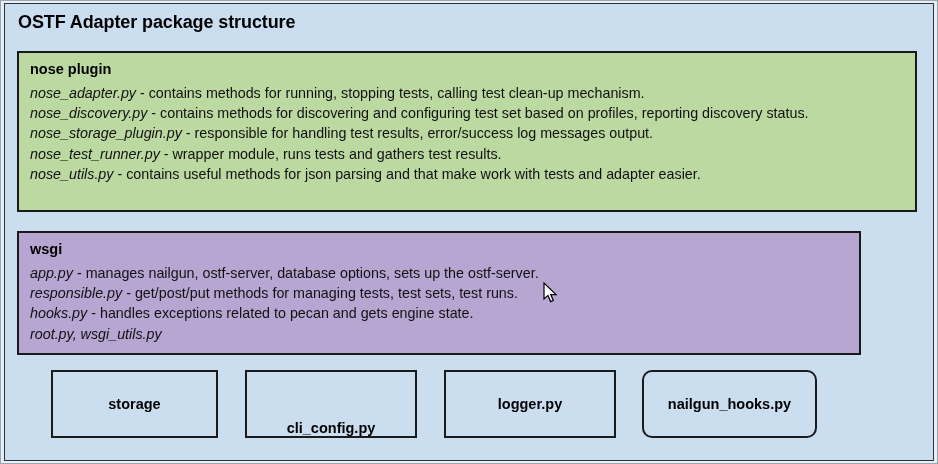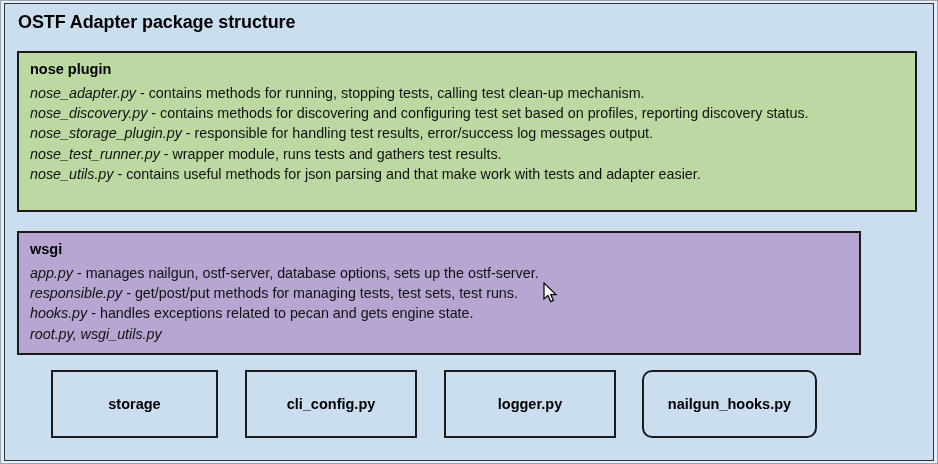--- a/index.html
+++ b/index.html
@@ -128,21 +128,21 @@
     justify-content: center;
     margin-left: 24px;
   }
   .leaf-box .leaf-label {
     font-size: 14.5px;
     font-weight: bold;
     color: #000000;
     white-space: nowrap;
   }
   .leaf-box.b0 { left: 22px;  width: 167px; }
-  .leaf-box.b1 { left: 216px; width: 172px; }
+  .leaf-box.b1 { left: 216px; width: 172px; align-items: flex-end; }
   .leaf-box.b2 { left: 415px; width: 172px; }
   .leaf-box.b3 { left: 613px; width: 175px; border-radius: 10px; }
 
   
   .cursor {
     position: absolute;
     left: 543px;
     top: 282px;
     width: 16px;
     height: 22px;

